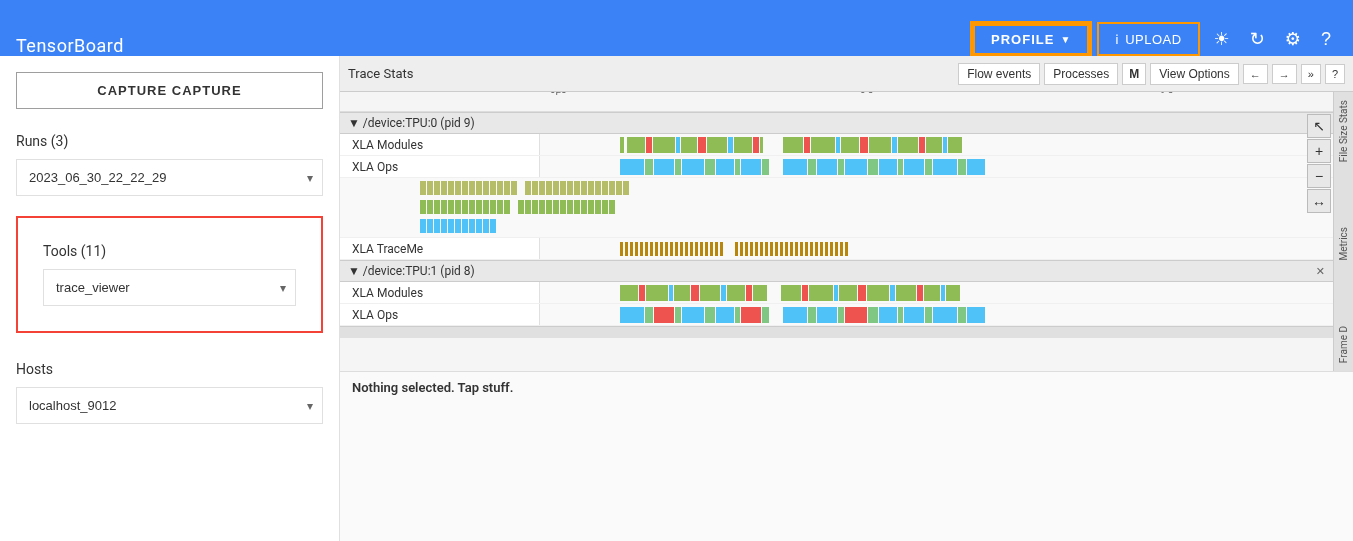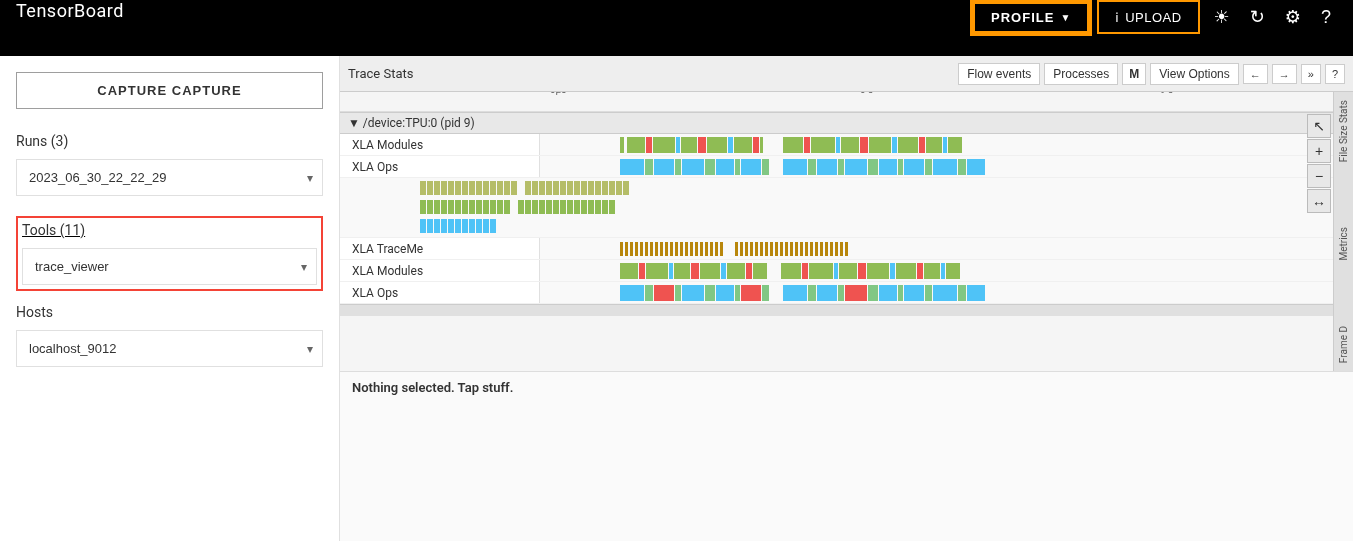--- a/index.html
+++ b/index.html
@@ -1,23 +1,23 @@
 <!DOCTYPE html>
 <html><head>
   <meta charset="utf-8">
   <style>
     * { box-sizing: border-box; margin: 0; padding: 0; }
     body { font-family: Roboto, Arial, sans-serif; font-size: 13px; background: #f5f5f5; overflow: hidden; width: 1353px; height: 541px; }
 
     
     .header {
-      background: #000000;
+      background: #3b82f6;
       height: 56px;
       display: flex;
-      align-items: flex-start;
+      align-items: flex-end;
       padding: 0 16px;
       justify-content: space-between;
     }
     .header-title {
       color: white;
       font-size: 18px;
       font-weight: 400;
       letter-spacing: 0.5px;
     }
     .header-right {
@@ -116,23 +116,22 @@
       position: absolute;
       right: 10px;
       top: 50%;
       transform: translateY(-50%);
       pointer-events: none;
       color: #666;
       font-size: 12px;
     }
     .tools-section {
       border: 2px solid #f44336;
-      padding: 4px;
-      margin-bottom: 13px;
-      text-decoration: underline;
+      padding: 25px;
+      margin-bottom: 28px;
     }
     .tools-title {
       font-size: 14px;
       color: #333;
       margin-bottom: 10px;
     }
     .hosts-title {
       font-size: 14px;
       color: #333;
       margin-bottom: 10px;
@@ -642,20 +641,24 @@
                 <div style="width:3px;height:14px;background:#b8860b;"></div>
                 <div style="width:3px;height:14px;background:#b8860b;"></div>
                 <div style="width:3px;height:14px;background:#b8860b;"></div>
                 <div style="width:3px;height:14px;background:#b8860b;"></div>
                 <div style="width:3px;height:14px;background:#b8860b;"></div>
               </div>
             </div>
           </div>
         </div>
 
+        <div class="trace-section-header trace-section-2">
+          <span>▼ /device:TPU:1 (pid 8)</span>
+          <span class="trace-section-x">✕</span>
+        </div>
 
         <div class="trace-row">
           <div class="trace-row-label">XLA Modules</div>
           <div class="trace-row-bars">
             <div style="display:flex;height:100%;gap:1px;padding:1px 0;align-items:center;margin-left:80px;">
               <div style="display:flex;gap:1px;">
                 <div style="width:18px;height:16px;background:#8fbc54;"></div>
                 <div style="width:6px;height:16px;background:#ef5350;"></div>
                 <div style="width:22px;height:16px;background:#8fbc54;"></div>
                 <div style="width:4px;height:16px;background:#4fc3f7;"></div>

